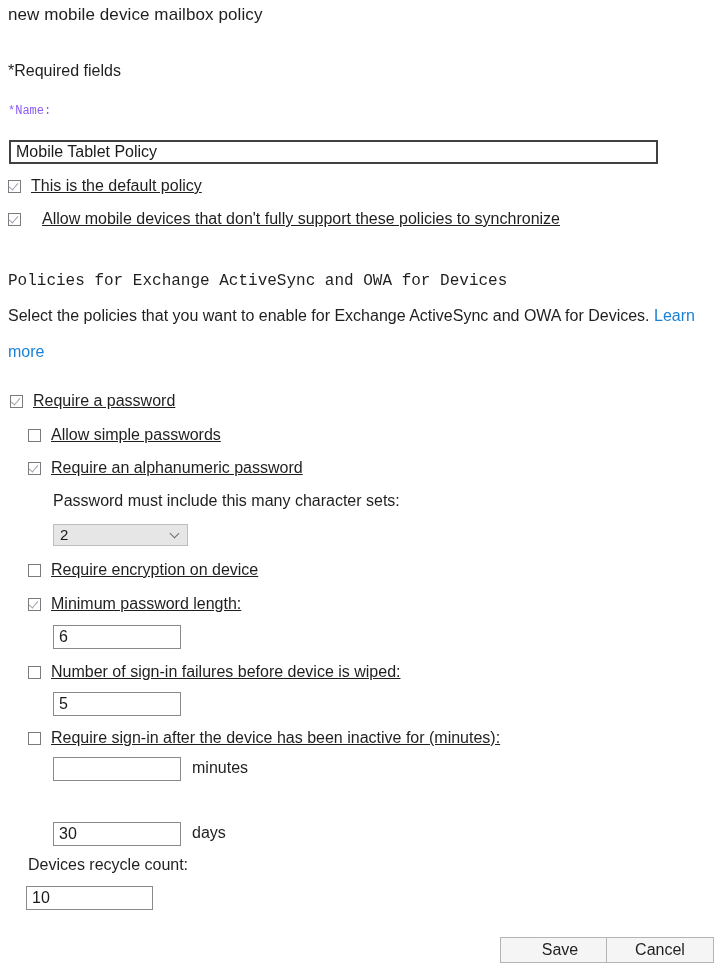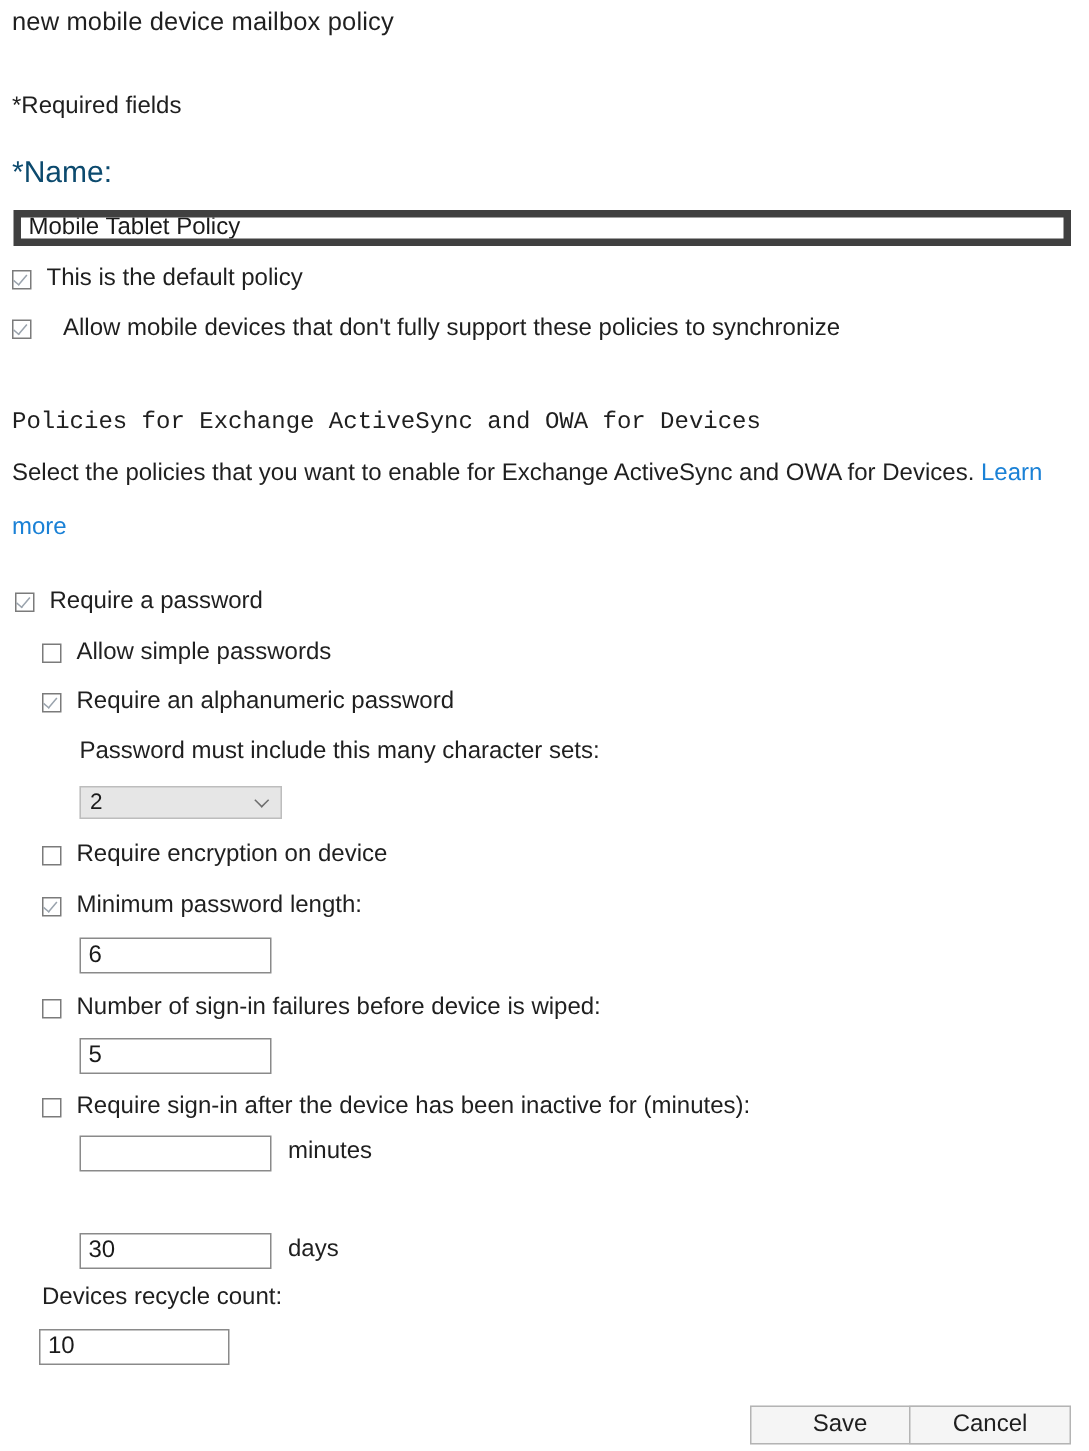--- a/index.html
+++ b/index.html
@@ -41,34 +41,35 @@
     left: 8px;
     top: 62px;
     font-size: 16px;
     color: #1f1f1f;
     white-space: nowrap;
   }
   .name-label {
     position: absolute;
     left: 8px;
     top: 104px;
-    font-size: 20px;
-    color: #0c4a6e;
-    white-space: nowrap;
+    font-size: 12px;
+    color: #8b5cf6;
+    white-space: nowrap;
+    font-family: Liberation Mono, monospace;
   }
 
   
   .name-input {
     position: absolute;
     left: 9px;
     top: 140px;
-    width: 705px;
+    width: 649px;
     height: 24px;
     box-sizing: border-box;
-    border: 5px solid #404040;
+    border: 2px solid #404040;
     background: #ffffff;
     font-family: "Liberation Sans", sans-serif;
     font-size: 16px;
     color: #1a1a1a;
     padding: 0 0 0 5px;
     line-height: 22px;
     outline: none;
     border-radius: 0;
   }
 
@@ -100,20 +101,21 @@
     height: 8px;
     border: solid #9aa3ad;
     border-width: 0 1.6px 1.6px 0;
     transform: rotate(40deg);
   }
   .cb-label {
     margin-left: 10px;
     font-size: 16px;
     color: #1f1f1f;
     line-height: 20px;
+    text-decoration: underline;
   }
 
   
   .plain {
     position: absolute;
     font-size: 16px;
     color: #1f1f1f;
     white-space: nowrap;
   }
   .section-head {

